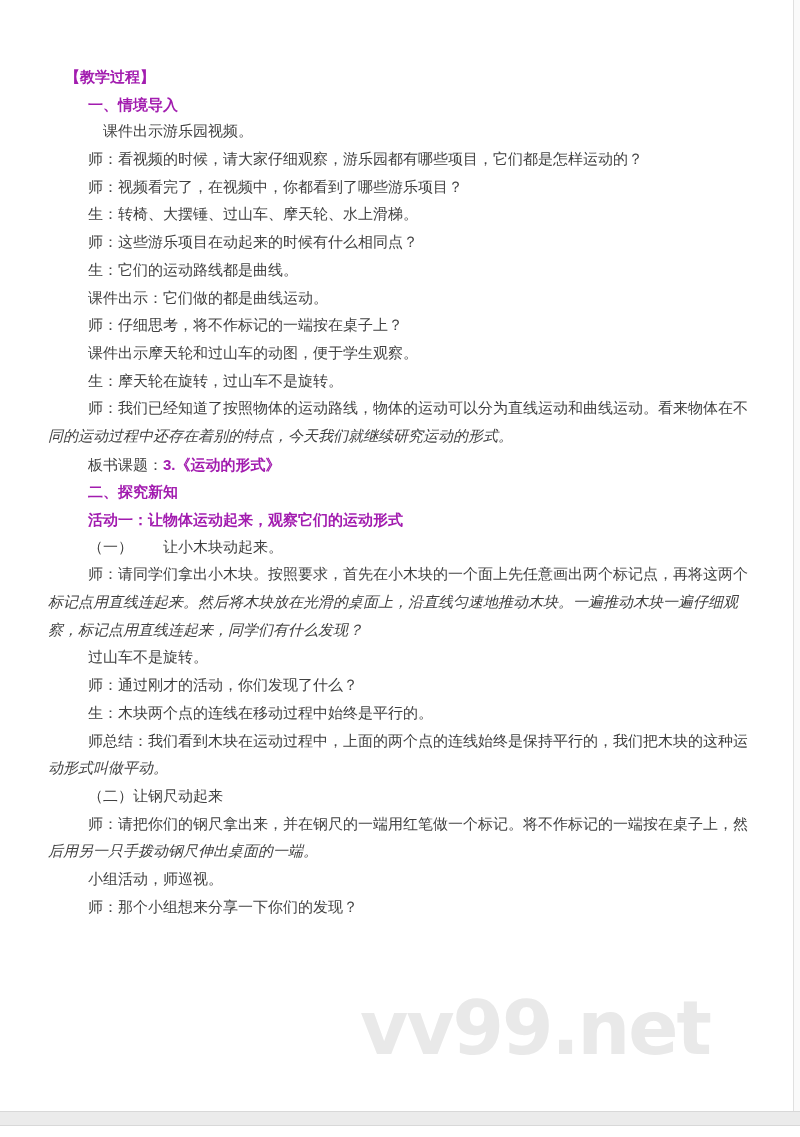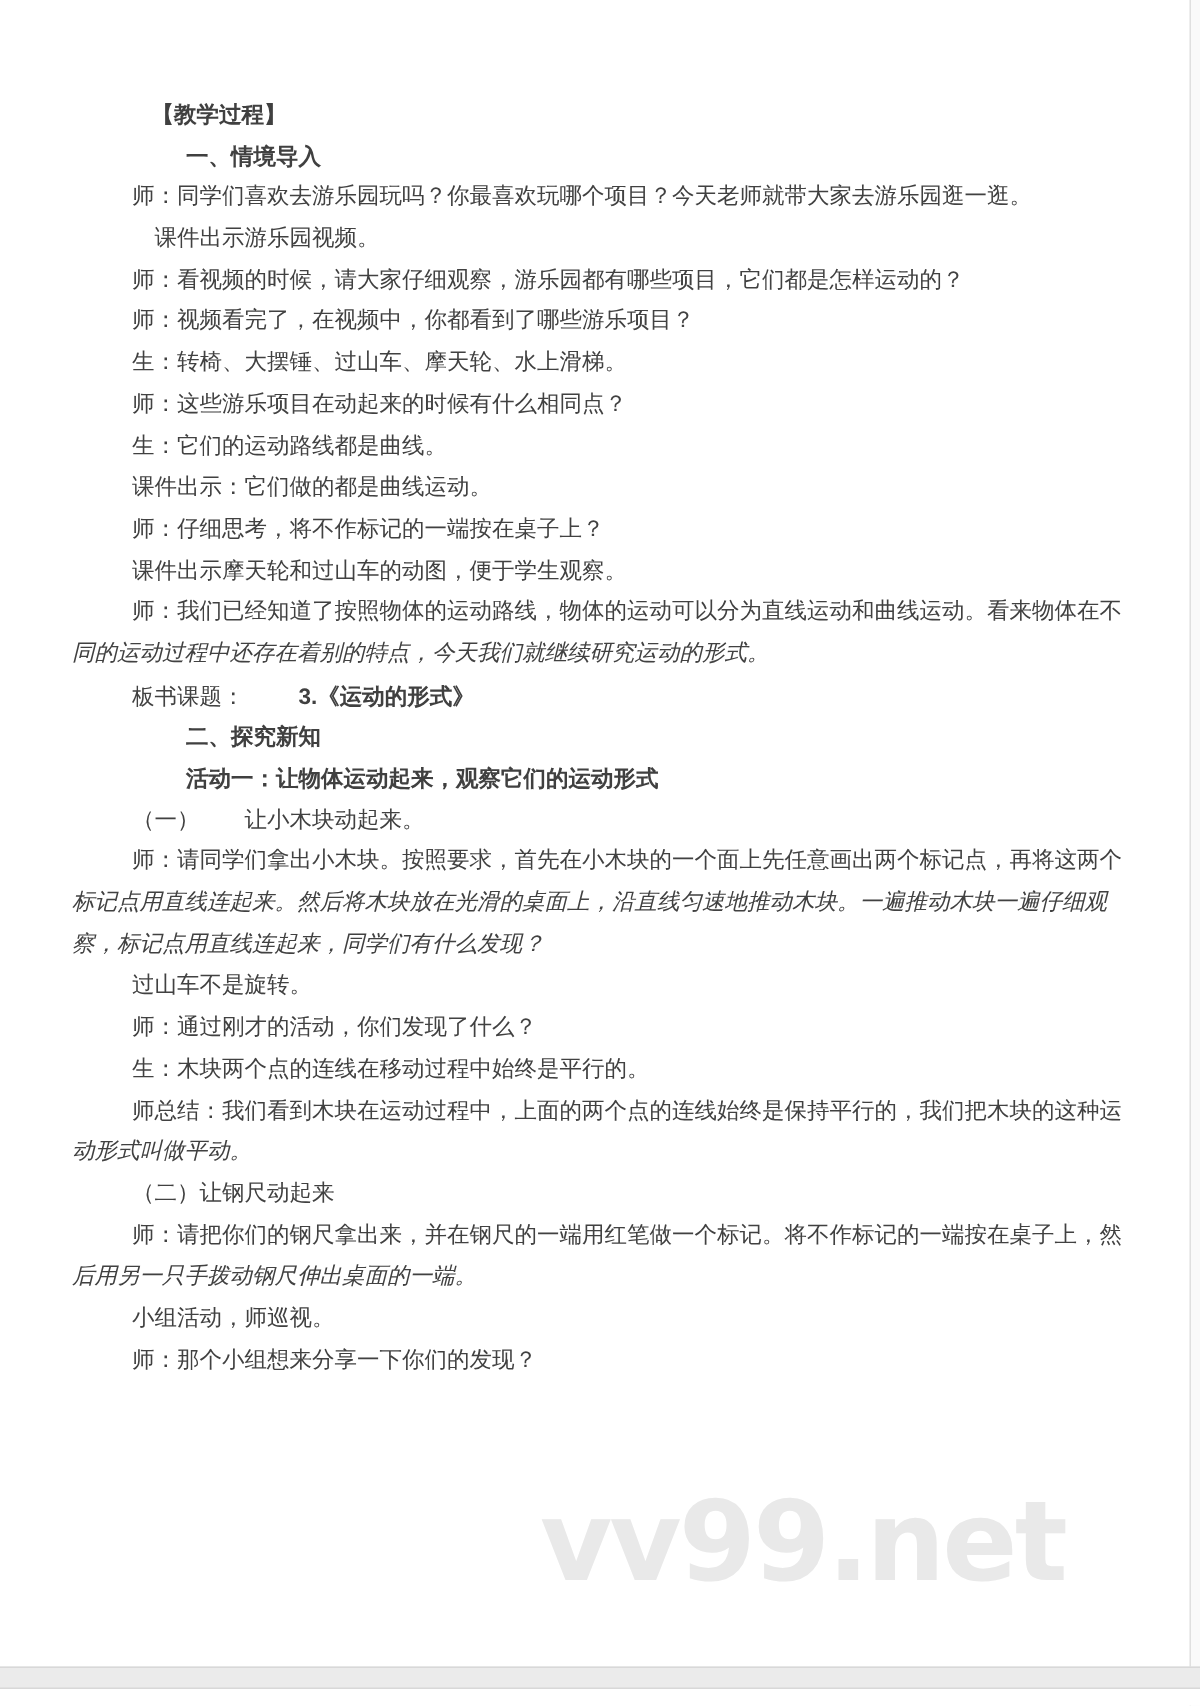--- a/index.html
+++ b/index.html
@@ -19,22 +19,21 @@
     z-index: 2;
   }
   .line { height: 27.7px; line-height: 27.7px; white-space: nowrap; }
   .indent-title { padding-left: 17px; }
   .indent-para  { padding-left: 40px; }
   .indent-sub   { padding-left: 55px; }
   .indent-flush { padding-left: 0; font-style: italic; }
   .b {
     font-weight: bold;
     font-family: "Liberation Sans", "DejaVu Sans", sans-serif;
-    color: #404040;
-    margin-left: 36px;
+    color: #a21caf;
   }
   .watermark {
     position: absolute; left: 360px; top: 991px;
     font-family: "DejaVu Sans", "Liberation Sans", sans-serif;
     font-weight: bold; font-size: 74px; letter-spacing: -2px;
     color: #e9e9e9; line-height: 1;
     z-index: 1; user-select: none;
   }
   .right-strip {
     position: absolute; top: 0; right: 0; width: 6px; height: 100%;
@@ -53,30 +52,30 @@
   }
 </style>
 </head>
 <body>
 
 <div class="page">
   <div class="watermark">vv99.net</div>
   <div class="doc">
       <div class="line indent-title"><span class="b">【教学过程】</span></div>
       <div class="line indent-para"><span class="b">一、情境导入</span></div>
-      <div class="line indent-para"><span>师：同学们喜欢去游乐园玩吗？你最喜欢玩哪个项目？今天老师就带大家去游乐园逛一逛。</span></div>
       <div class="line indent-sub"><span>课件出示游乐园视频。</span></div>
       <div class="line indent-para"><span>师：看视频的时候，请大家仔细观察，游乐园都有哪些项目，它们都是怎样运动的？</span></div>
       <div class="line indent-para"><span>师：视频看完了，在视频中，你都看到了哪些游乐项目？</span></div>
       <div class="line indent-para"><span>生：转椅、大摆锤、过山车、摩天轮、水上滑梯。</span></div>
       <div class="line indent-para"><span>师：这些游乐项目在动起来的时候有什么相同点？</span></div>
       <div class="line indent-para"><span>生：它们的运动路线都是曲线。</span></div>
       <div class="line indent-para"><span>课件出示：它们做的都是曲线运动。</span></div>
       <div class="line indent-para"><span>师：仔细思考，将不作标记的一端按在桌子上？</span></div>
       <div class="line indent-para"><span>课件出示摩天轮和过山车的动图，便于学生观察。</span></div>
+      <div class="line indent-para"><span>生：摩天轮在旋转，过山车不是旋转。</span></div>
       <div class="line indent-para"><span>师：我们已经知道了按照物体的运动路线，物体的运动可以分为直线运动和曲线运动。看来物体在不</span></div>
       <div class="line indent-flush"><span>同的运动过程中还存在着别的特点，今天我们就继续研究运动的形式。</span></div>
       <div class="line indent-para"><span>板书课题：</span><span class="b">3.《运动的形式》</span></div>
       <div class="line indent-para"><span class="b">二、探究新知</span></div>
       <div class="line indent-para"><span class="b">活动一：让物体运动起来，观察它们的运动形式</span></div>
       <div class="line indent-para"><span>（一）　　让小木块动起来。</span></div>
       <div class="line indent-para"><span>师：请同学们拿出小木块。按照要求，首先在小木块的一个面上先任意画出两个标记点，再将这两个</span></div>
       <div class="line indent-flush"><span>标记点用直线连起来。然后将木块放在光滑的桌面上，沿直线匀速地推动木块。一遍推动木块一遍仔细观</span></div>
       <div class="line indent-flush"><span>察，标记点用直线连起来，同学们有什么发现？</span></div>
       <div class="line indent-para"><span>过山车不是旋转。</span></div>

